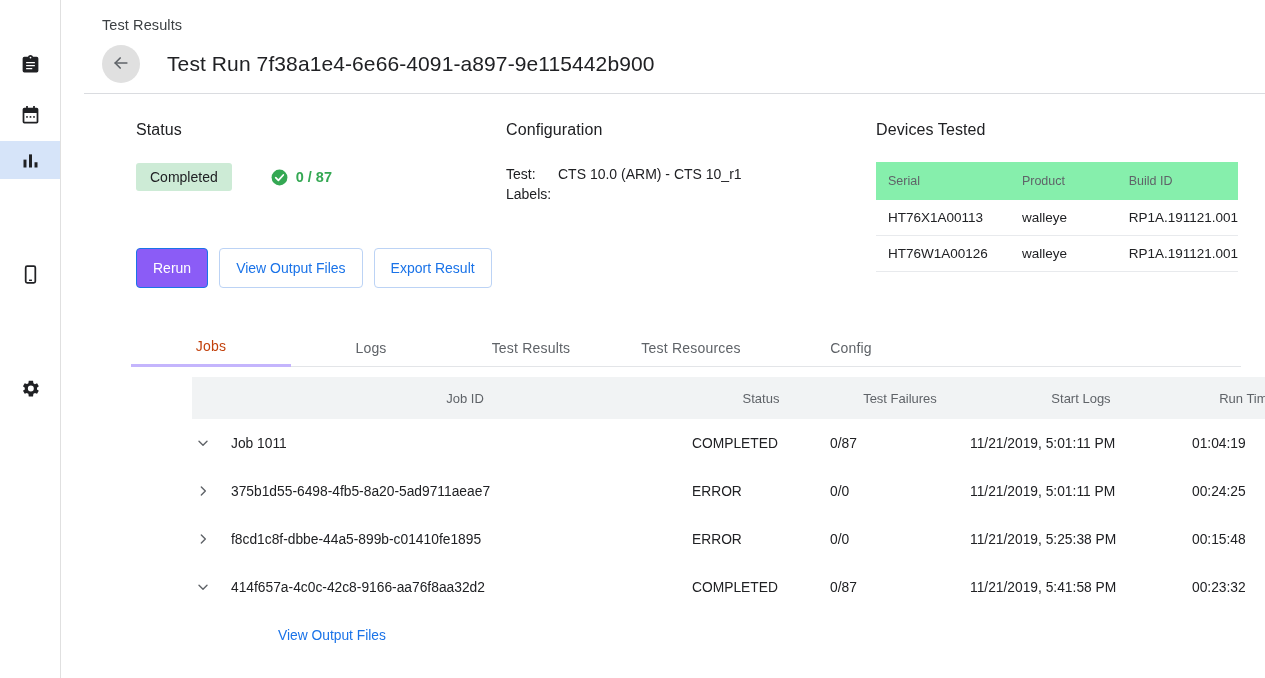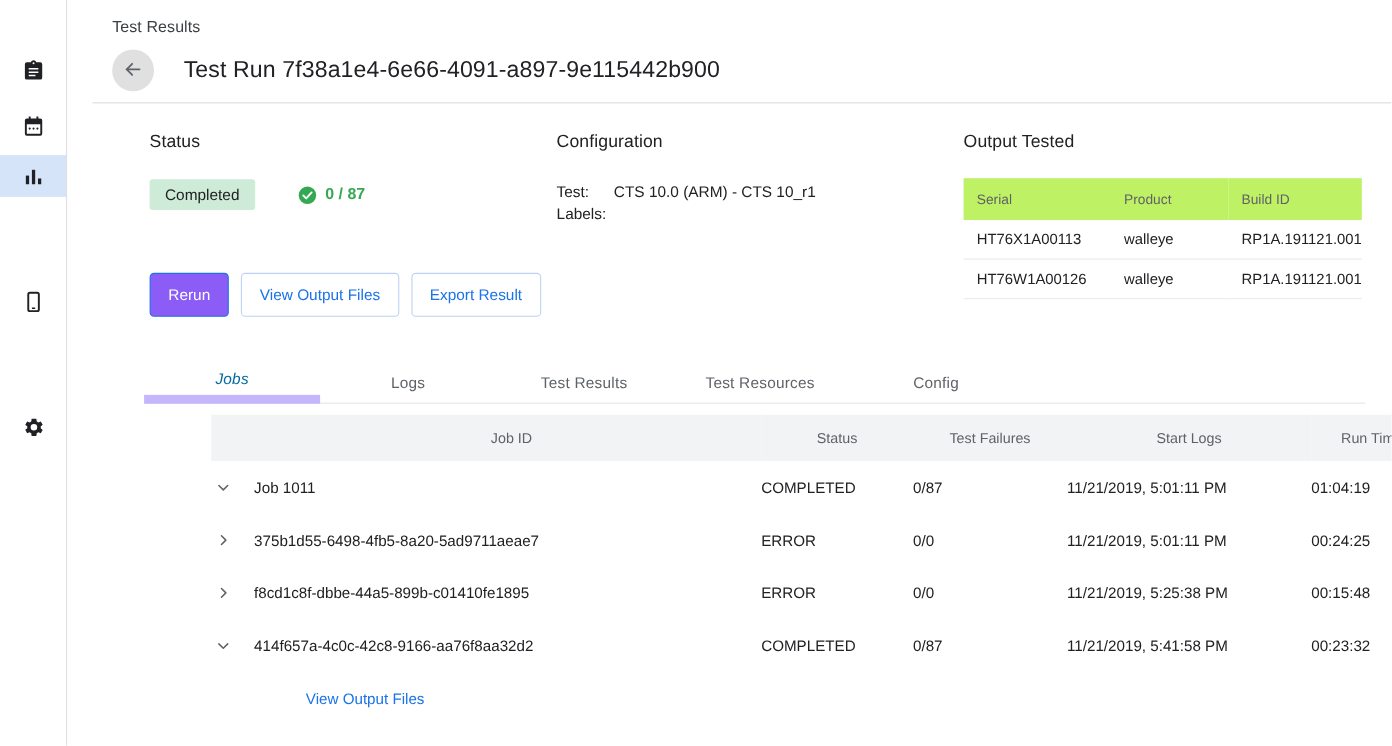--- a/index.html
+++ b/index.html
@@ -87,41 +87,41 @@
   .btn-outline { background: #fff; color: #1a73e8; border: 1px solid #bcd3f5; }
 
   .config-list { margin-top: 25px; font-size: 14px; color: #202124; }
   .config-line { display: flex; line-height: 20px; }
   .config-key { width: 52px; flex: 0 0 52px; }
   .config-val { white-space: nowrap; }
 
   
   .dev-table { margin-top: 23px; width: 362px; border-collapse: collapse; }
   .dev-table th {
-    background: #bef264; text-align: left; font-weight: 400;
+    background: #86efac; text-align: left; font-weight: 400;
     font-size: 12.5px; color: #5f6368; padding: 12px 0 12px 12px;
   }
   .dev-table td {
     font-size: 13.5px; color: #202124; padding: 10px 0 10px 12px;
     border-bottom: 1px solid #e8eaed;
   }
   .dev-table th.c1, .dev-table td.c1 { width: 138px; }
   .dev-table th.c2, .dev-table td.c2 { width: 116px; }
 
   
   .tabs {
     position: absolute; left: 47px; top: 328px; width: 1110px; height: 39px;
     border-bottom: 1px solid #e3e5e8;
     display: flex;
   }
   .tab {
     height: 39px; display: flex; align-items: center; justify-content: center;
     font-size: 14px; color: #5f6368; cursor: pointer; letter-spacing: .2px;
   }
-  .tab.active { color: #0369a1; border-bottom: 8px solid #c4b5fd; font-style: italic; }
+  .tab.active { color: #c2410c; border-bottom: 3px solid #c4b5fd; }
   .tab-0 { width: 160px; }
   .tab-1 { width: 160px; }
   .tab-2 { width: 160px; }
   .tab-3 { width: 160px; }
   .tab-4 { width: 160px; }
 
   
   .jobs-wrap { position: absolute; left: 108px; top: 377px; width: 1110px; }
   .jobs-table { width: 1110px; border-collapse: collapse; table-layout: fixed; }
   .jobs-table thead th {
@@ -254,21 +254,21 @@
             <span class="config-val">CTS 10.0 (ARM) - CTS 10_r1</span>
           </div>
           <div class="config-line">
             <span class="config-key">Labels:</span>
             <span class="config-val"></span>
           </div>
         </div>
       </div>
 
       <div class="col-devices">
-        <div class="section-head">Output Tested</div>
+        <div class="section-head">Devices Tested</div>
         <table class="dev-table">
           <thead>
             <tr>
               <th class="c1">Serial</th>
               <th class="c2">Product</th>
               <th>Build ID</th>
             </tr>
           </thead>
           <tbody>
             <tr>

